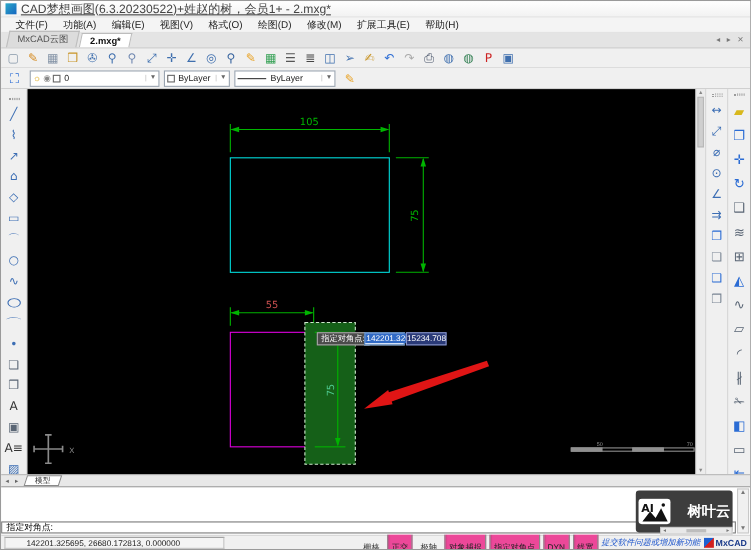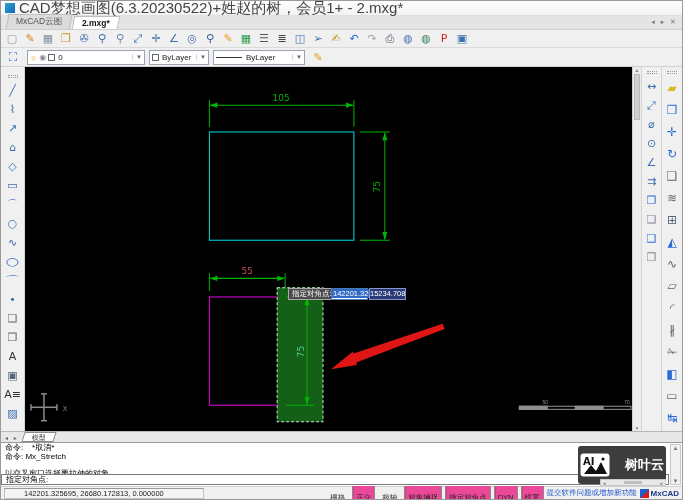--- a/index.html
+++ b/index.html
@@ -5,21 +5,21 @@
   * { margin:0; padding:0; box-sizing:border-box; }
   body { background:#d8d8d8; font-family:"Liberation Sans", sans-serif; }
   .window { width:683px; height:500px; display:flex; flex-direction:column;
             border:1px solid #9a9a9a; background:#f0f0f0; overflow:hidden;
             font-family:"Liberation Sans", sans-serif; }
 
   
   .titlebar { height:15px; background:linear-gradient(#ffffff,#f2f2f2); display:flex; align-items:center;
               padding:0 4px; border-bottom:1px solid #e0e0e0; }
   .app-logo { width:10px; height:10px; background:linear-gradient(135deg,#2aa8c8,#1565c0); margin-right:4px; flex:0 0 auto; }
-  .title-text { font-size:15px; color:#444; white-space:nowrap; }
+  .title-text { font-size:11px; color:#444; white-space:nowrap;text-decoration:underline; }
 
   
   .menubar { height:14px; display:flex; align-items:center; padding:0 6px; background:#f4f4f4;
              border-bottom:1px solid #e3e3e3; }
   .menu-item { font-size:9px; color:#222; padding:0 7px; white-space:nowrap; cursor:default; }
 
   
   .tabbar { height:14px; background:#e4e4e4; display:flex; align-items:flex-end; padding-left:6px;
             border-bottom:1px solid #cfcfcf; position:relative; }
   .doc-tab { font-size:8.5px; padding:1px 8px; color:#555; background:#dcdcdc; border:1px solid #bdbdbd;
@@ -105,35 +105,56 @@
 
   
   .statusbar { height:13px; background:#f0f0f0; border-top:1px solid #cfcfcf; display:flex; align-items:center;
                font-size:7.5px; color:#222; padding:0 3px; gap:3px; }
   .sb-coords { width:200px; height:11px; line-height:10px; padding:0 19px; border:1px solid #c2c2c2;
                border-top-color:#9a9a9a; background:#f4f4f4; white-space:nowrap; overflow:hidden; }
   .sb-spacer { flex:1; }
   .sbt { padding:10px 3px; height:11px; line-height:10px; white-space:nowrap; cursor:default; }
   .sbt.on { border:1px solid #8a8a8a; background:#ec4899; box-shadow:inset 1px 1px 1px rgba(0,0,0,0.12); }
   .sbt.off { border:1px solid transparent; color:#333; }
-  .sb-link { color:#1a53cc; white-space:nowrap; cursor:pointer; }
+  .sb-link { color:#1a53cc; white-space:nowrap; cursor:pointer;font-style:italic; }
   .brand { display:flex; align-items:center; gap:2px; white-space:nowrap; }
   .brand-logo { width:9px; height:9px; background:linear-gradient(135deg,#1e5fd0 50%,#d02020 50%); }
   .brand-name { font-weight:bold; color:#1a3a8a; font-size:8px; }
 </style>
 </head>
 <body>
 
 <div class="window">
 
   <div class="titlebar">
     <span class="app-logo"></span>
     <span class="title-text">CAD梦想画图(6.3.20230522)+姓赵的树，会员1+ - 2.mxg*</span>
   </div>
 
+  <div class="menubar">
+
+      <span class="menu-item">文件(F)</span>
+
+      <span class="menu-item">功能(A)</span>
+
+      <span class="menu-item">编辑(E)</span>
+
+      <span class="menu-item">视图(V)</span>
+
+      <span class="menu-item">格式(O)</span>
+
+      <span class="menu-item">绘图(D)</span>
+
+      <span class="menu-item">修改(M)</span>
+
+      <span class="menu-item">扩展工具(E)</span>
+
+      <span class="menu-item">帮助(H)</span>
+
+  </div>
 
   <div class="tabbar">
 
       <span class="doc-tab "><span>MxCAD云图</span></span>
 
       <span class="doc-tab active"><span>2.mxg*</span></span>
 
     <span class="tab-nav">◂ ▸ ✕</span>
   </div>
 
@@ -413,31 +434,20 @@
   </div>
 
   <div class="layout-strip">
     <span class="ls-nav">◂ ▸</span>
     <span class="model-tab">
       <span>模型</span>
     </span>
   </div>
 
   <div class="cmd">
-    <div class="cmd-history">
-
-        <div class="cmd-line">命令:    *取消*</div>
-
-        <div class="cmd-line">命令: Mx_Stretch</div>
-
-        <div class="cmd-line"> </div>
-
-        <div class="cmd-line">以交叉窗口选择要拉伸的对象</div>
-
-    </div>
     <div class="cmd-input">指定对角点:</div>
     <div class="cmd-vscroll">
       <span>▲</span>
       <span>▼</span>
     </div>
     <div class="watermark">
       <svg width="30" height="24" viewBox="0 0 30 24">
         <rect x="0.5" y="0.5" width="29" height="23" rx="3" fill="#ffffff"></rect>
         <text x="3" y="12" font-size="10" font-weight="bold" fill="#111111" font-family="DejaVu Sans, sans-serif">AI</text>
         <path d="M4,21 L11,12 L16,18 L21,9 L27,21 Z" fill="#111111"></path>

